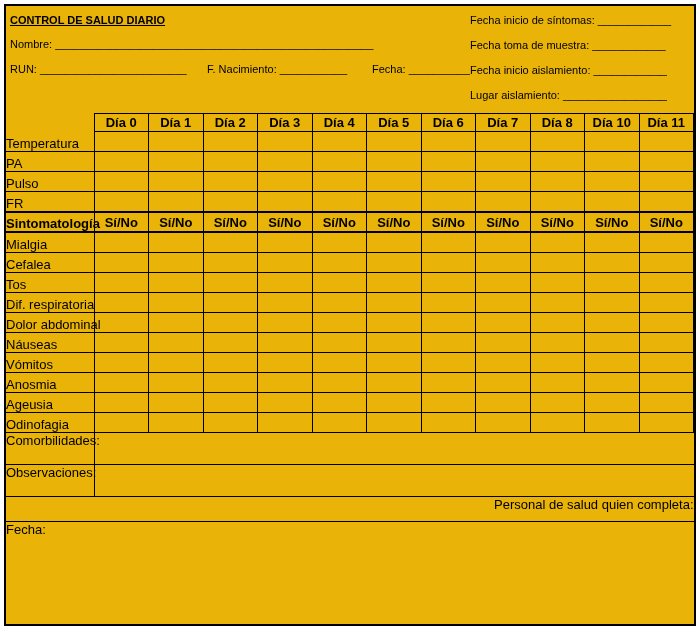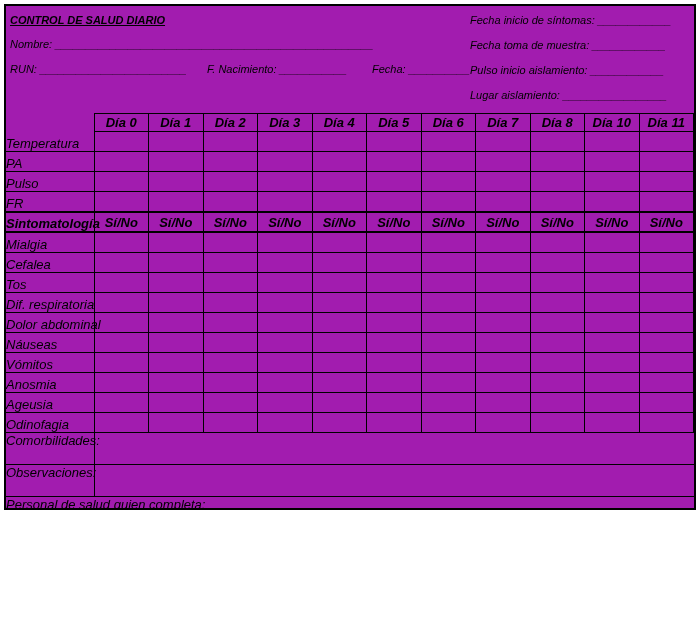--- a/index.html
+++ b/index.html
@@ -4,26 +4,25 @@
 <style>
   html, body { margin: 0; padding: 0; background: #fff; }
   body {
     width: 700px; height: 630px;
     font-family: "Liberation Sans", sans-serif;
     color: #000;
     -webkit-font-smoothing: antialiased;
   }
   .page {
     box-sizing: border-box;
-    width: 692px; height: 506px;
+    width: 692px; height: 622px;
     margin: 4px;
     border: 2px solid #000;
-    background: #a21caf;
+    background: #eab308;
     overflow: hidden;
-    font-style: italic;
   }
   
   .form-header {
     display: flex;
     box-sizing: border-box;
     padding: 7px 6px 0 4px;
     min-height: 101px;
     font-size: 11px;
   }
   .header-left { flex: 1 1 auto; }
@@ -84,21 +83,21 @@
     white-space: nowrap;
     height: 31px;
   }
   .foot-blank { border-bottom: 1px solid #000; }
   .foot-full {
     border-bottom: 1px solid #000;
     vertical-align: top;
     padding: 3px 0 0 3px;
     white-space: nowrap;
   }
-  .personal-row .foot-full { height: 24px; }
+  .personal-row .foot-full { height: 24px; text-align: right; }
   .fecha-row .foot-full { height: 22px; border-bottom: none; }
 </style>
 </head>
 <body>
 
 <div class="page">
 
   <div class="form-header">
     <div class="header-left">
       <div class="form-title">CONTROL DE SALUD DIARIO</div>
@@ -110,21 +109,21 @@
       </div>
     </div>
     <div class="header-right">
       <div class="field-line">
         <span>Fecha inicio de síntomas:</span><span class="blank">____________</span>
       </div>
       <div class="field-line">
         <span>Fecha toma de muestra:</span><span class="blank">____________</span>
       </div>
       <div class="field-line">
-        <span>Pulso inicio aislamiento:</span><span class="blank">____________</span>
+        <span>Fecha inicio aislamiento:</span><span class="blank">____________</span>
       </div>
       <div class="field-line">
         <span>Lugar aislamiento:</span><span class="blank">_________________</span>
       </div>
     </div>
   </div>
 
   <table class="daily-table">
     <colgroup>
         <col style="width: 88px;">

